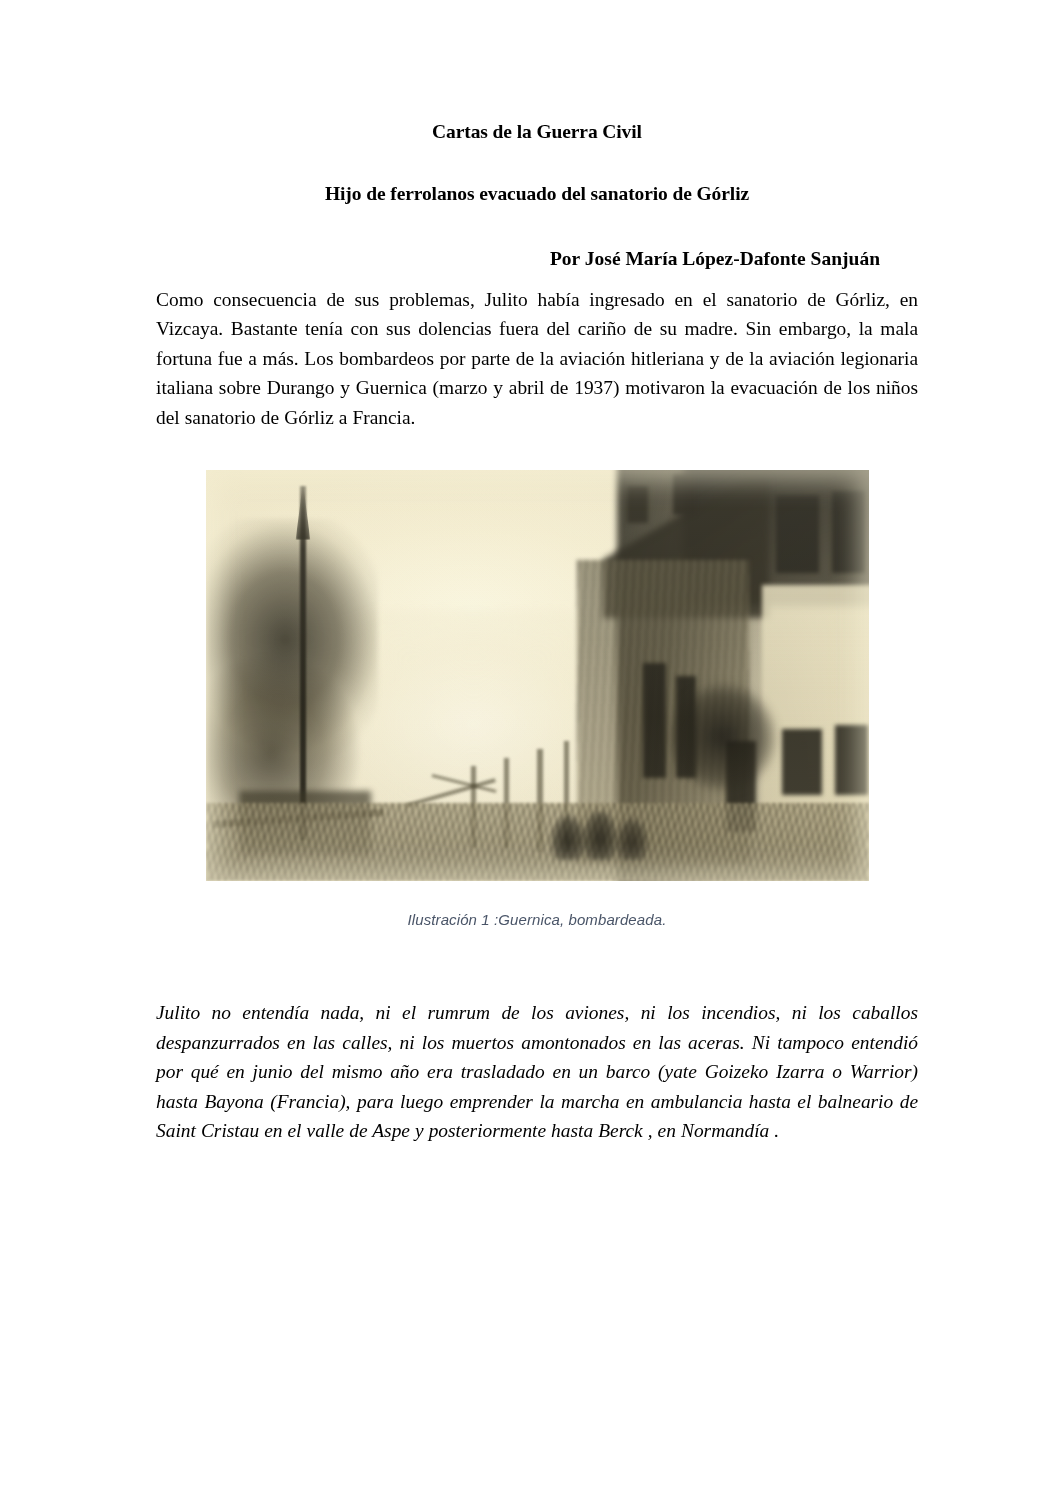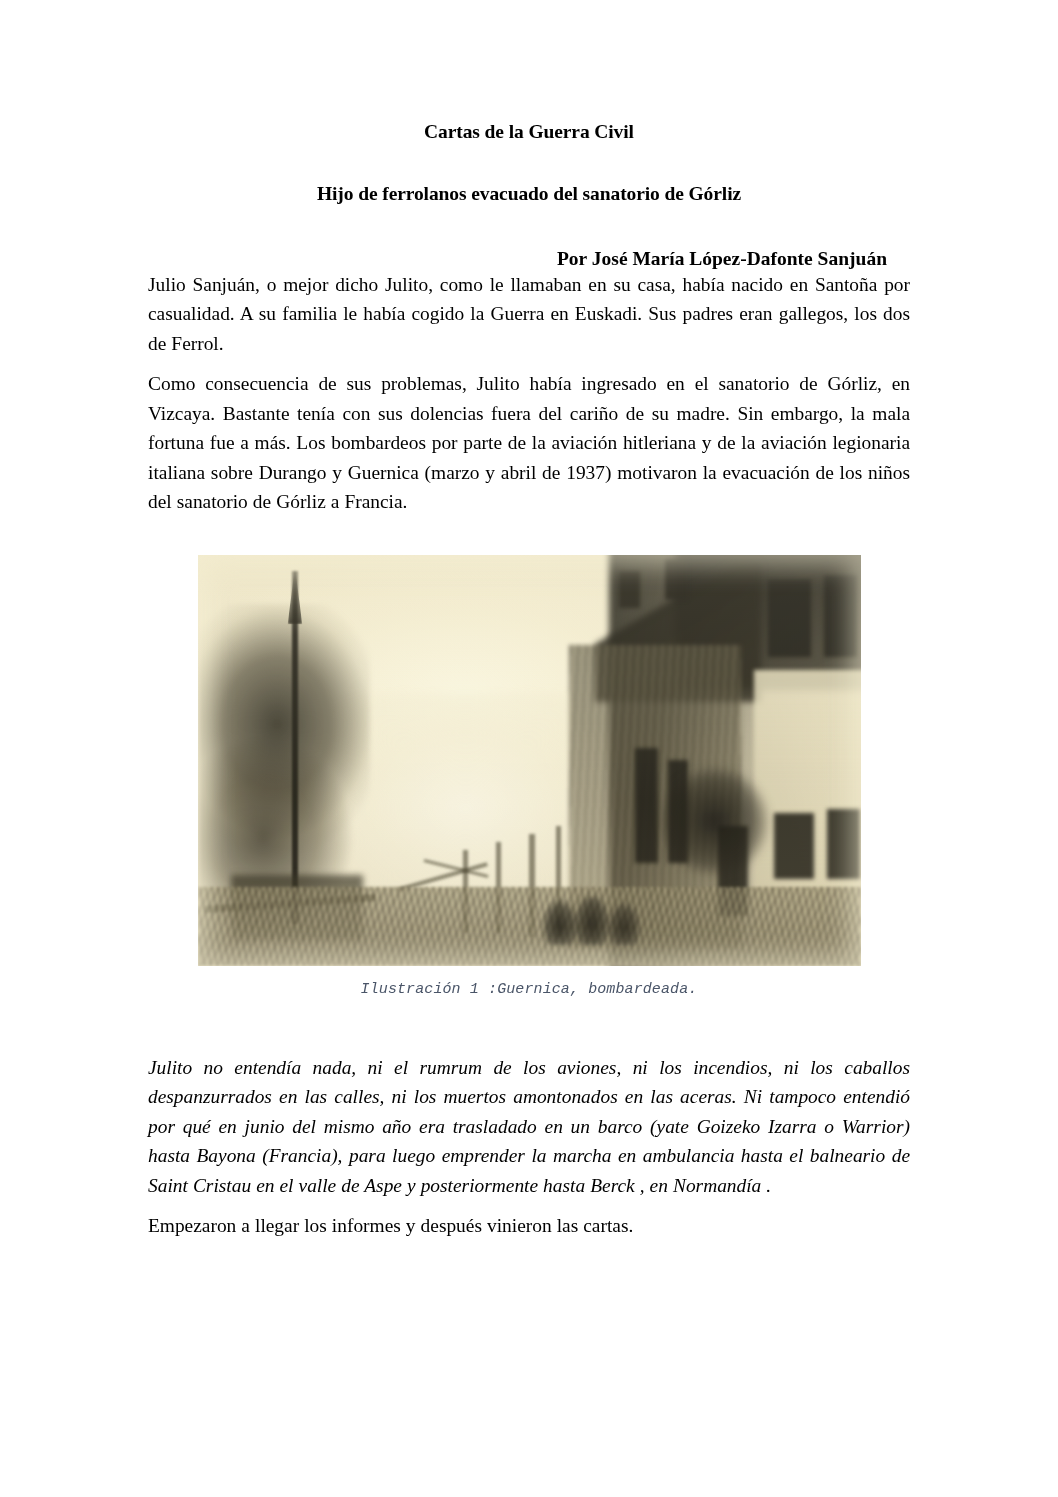--- a/index.html
+++ b/index.html
@@ -16,21 +16,21 @@
   .page {
     position: relative;
     width: 1058px;
     height: 1497px;
     background: #ffffff;
     overflow: hidden;
     box-sizing: border-box;
   }
   .content {
     position: absolute;
-    left: 148px;
+    left: 156px;
     top: 0;
     width: 762px;
   }
 
   
   .doc-title,
   .doc-subtitle,
   .doc-subtitle2 {
     text-align: center;
     font-weight: bold;
@@ -40,21 +40,21 @@
   }
   .doc-title   { margin: 0; padding-top: 122px; }
   .doc-subtitle{ margin: 16px; padding-top: 26px; }
   .doc-subtitle2 { margin: 0; padding-top: 26px; }
 
   .byline {
     text-align: right;
     font-weight: bold;
     font-size: 19.5px;
     line-height: 1.0;
-    margin: 1px;
+    margin: 16px;
     padding-top: 30px;
     padding-right: 22px;
   }
 
   
   .para {
     text-align: justify;
     font-size: 19.4px;
     line-height: 29.5px;
     margin: 0 0 11px 0;
@@ -304,46 +304,45 @@
   .edge-fade {
     position: absolute;
     inset: 0;
     box-shadow: inset 0 0 26px 10px rgba(246,240,214,0.55);
     pointer-events: none;
   }
 
   
   .caption {
     text-align: center;
-    font-family: Liberation Mono, monospace;
+    font-family: Liberation Sans, sans-serif;
     font-style: italic;
     font-size: 15px;
     color: #4a5568;
-    margin: 0;
+    margin: 15px;
     padding-top: 15px;
     letter-spacing: 0.1px;
   }
 
   .after-figure { padding-top: 55px; font-style: italic; }
 </style>
 </head>
 <body>
 
 <div class="page">
   <div class="content">
 
     <h1 class="doc-title">Cartas de la Guerra Civil</h1>
 
     <h2 class="doc-subtitle">Hijo de ferrolanos evacuado del sanatorio de Górliz</h2>
 
 
     <p class="byline">Por José María López-Dafonte Sanjuán</p>
 
 
-    <p class="para">Julio Sanjuán, o mejor dicho Julito, como le llamaban en su casa, había nacido en Santoña  por casualidad. A su familia le había cogido la Guerra en Euskadi. Sus padres eran gallegos, los dos de Ferrol.</p>
 
     <p class="para">Como consecuencia de sus problemas, Julito había ingresado en el sanatorio de Górliz, en Vizcaya. Bastante tenía con sus dolencias fuera del cariño de su madre. Sin embargo, la mala fortuna fue a más. Los bombardeos por parte de la aviación hitleriana y de la aviación legionaria italiana sobre Durango y Guernica (marzo y abril de 1937) motivaron la evacuación de los niños del sanatorio de Górliz a Francia.</p>
 
     <div class="figure">
       <div class="figure-frame" role="img" aria-label="Fotografía histórica en sepia de Guernica bombardeada: edificios en ruinas, humo y escombros en la calle">
         <div class="photo"></div>
         <div class="smoke"></div>
 
         <div class="tree"></div>
         <div class="mast"></div>
@@ -383,16 +382,15 @@
         <div class="sepia-wash"></div>
         <div class="grain"></div>
         <div class="edge-fade"></div>
       </div>
 
       <p class="caption">Ilustración 1 :Guernica, bombardeada.</p>
     </div>
 
     <p class="para after-figure">Julito no entendía nada, ni el rumrum de los aviones, ni los incendios, ni los caballos despanzurrados en las calles, ni los muertos amontonados en las aceras. Ni tampoco entendió por qué en junio del mismo año era trasladado en un barco (yate Goizeko Izarra o Warrior) hasta Bayona   (Francia), para luego emprender la marcha en ambulancia hasta el balneario de Saint Cristau en el valle de Aspe y posteriormente hasta Berck , en Normandía .</p>
 
-    <p class="para last">Empezaron a llegar los informes y después vinieron las cartas.</p>
 
   </div>
 </div>
 
 </body></html>

